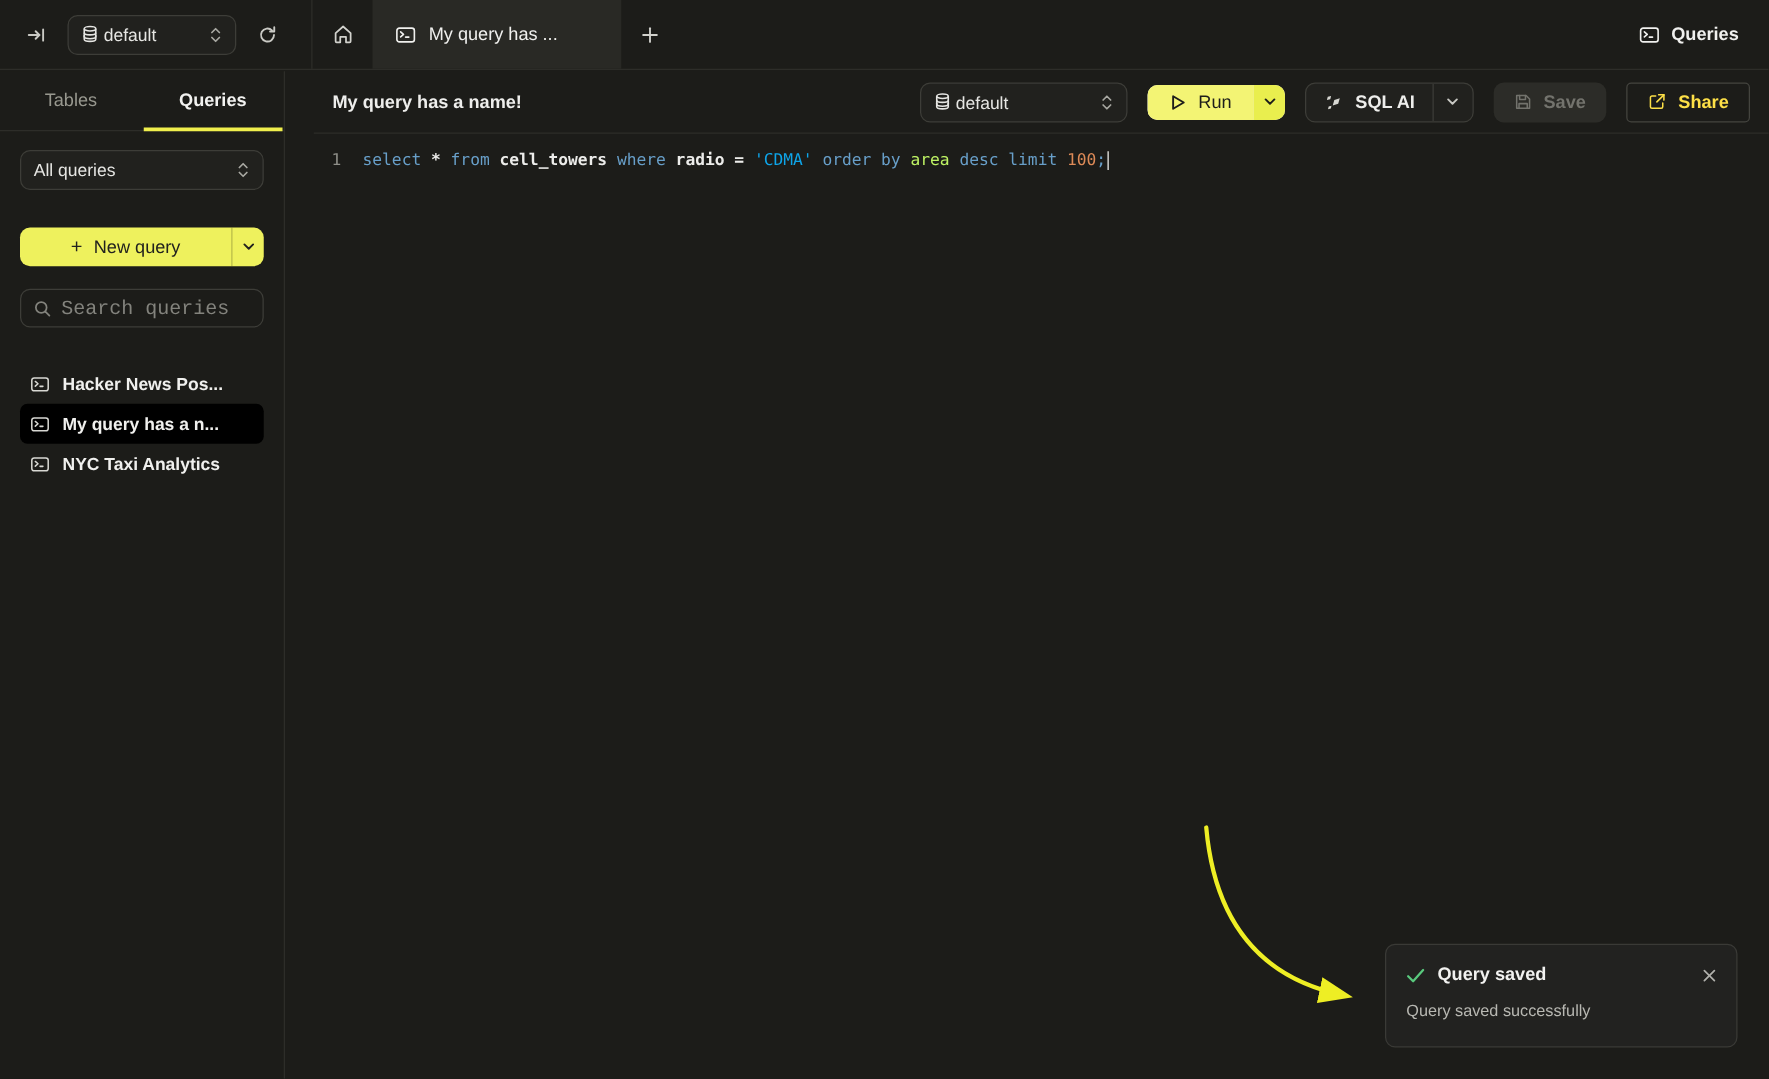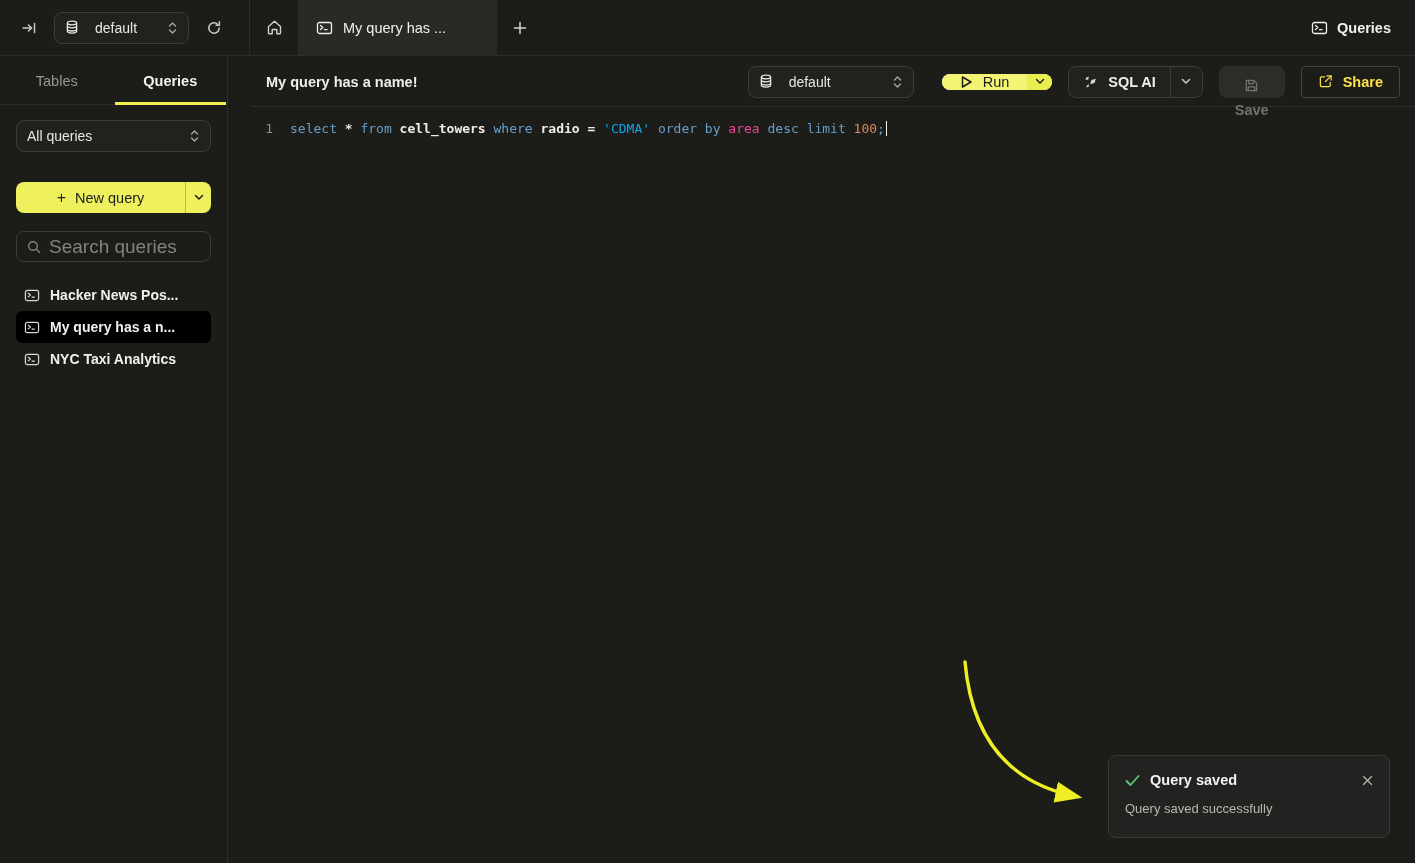--- a/index.html
+++ b/index.html
@@ -20,21 +20,21 @@
   }
   .topbar-left {
     width:250px; flex:none; display:flex; align-items:center;
     padding:0 14px; gap:10px; border-right:1px solid #2d2d29;
   }
   .icon-btn {
     width:30px; height:30px; display:flex; align-items:center; justify-content:center;
     color:#c9c9c4; background:transparent; border:none; cursor:pointer; border-radius:6px;
   }
   .select-box {
-    height:32px; display:flex; align-items:center; gap:16px;
+    height:32px; display:flex; align-items:center; gap:4px;
     border:1px solid #3d3d38; background:#21211e; border-radius:8px;
     padding:0 10px; color:#e6e6e3; cursor:pointer;
   }
   .select-box .sel-label { flex:1; font-size:14px; }
   .topbar-db { width:135px; }
   .tabs-zone { flex:1; display:flex; align-items:stretch; }
   .home-btn { width:48px; display:flex; align-items:center; justify-content:center; color:#d2d2cd; cursor:pointer; }
   .editor-tab {
     width:199px; background:#292925; display:flex; align-items:center; gap:10px;
     padding:0 18px; cursor:pointer; color:#f0f0ee; font-size:14.5px;
@@ -80,83 +80,83 @@
   .newquery-caret {
     width:26px; display:flex; align-items:center; justify-content:center;
     border-left:1px solid rgba(0,0,0,0.22); color:#22221e;
   }
   .search-box {
     height:31px; border:1px solid #3d3d38; border-radius:8px; background:transparent;
     display:flex; align-items:center; gap:8px; padding:0 10px; margin-bottom:14px;
   }
   .search-box input {
     flex:1; background:transparent; border:none; outline:none;
-    color:#22c55e; font-size:19px; font-family:Liberation Sans, sans-serif;
+    color:#22c55e; font-size:16px; font-family:Liberation Mono, monospace;
   }
   .search-box input::placeholder { color:#83837d; }
-  .q-list { margin-top:17px; }
+  .q-list { margin-top:29px; }
   .q-item {
     height:32px; display:flex; align-items:center; gap:10px;
     padding:0 8px; border-radius:6px; cursor:pointer;
     color:#f0f0ee; font-weight:700; font-size:14px; margin-bottom:0;
   }
   .q-item.active { background:#000000; }
   .q-item .q-icon { color:#d8d8d3; flex:none; }
 
   
   .main { position:absolute; top:57px; left:251px; right:0; bottom:0; }
   .toolbar {
     height:50px; border-bottom:1px solid #2d2d29;
     display:flex; align-items:center; padding:0 15px;
   }
   .toolbar-title { flex:1; font-size:14.5px; font-weight:600; color:#eeeeec; }
   .toolbar-controls { display:flex; align-items:center; gap:16px; }
   .toolbar-db { width:166px; height:32px; }
   .run-btn {
-    height:16px; border:none; border-radius:8px; overflow:hidden;
-    display:flex; align-items:stretch; cursor:pointer; padding:0;margin-left:12px;
+    height:28px; border:none; border-radius:8px; overflow:hidden;
+    display:flex; align-items:stretch; cursor:pointer; padding:0;
   }
   .run-main {
     background:#f3f474; display:flex; align-items:center; gap:10px;
     padding:0 18px; color:#1d1d1a; font-size:14.5px;
   }
   .run-caret {
     width:25px; background:#e9ee4e; display:flex; align-items:center; justify-content:center;
     color:#1d1d1a;
   }
   .sqlai-btn {
     height:32px; border:1px solid #3d3d38; border-radius:8px; background:#21211e;
     display:flex; align-items:stretch; cursor:pointer; overflow:hidden; padding:0;
     color:#eeeeec;
   }
   .sqlai-main { display:flex; align-items:center; gap:9px; padding:0 14px; font-size:14.5px; font-weight:600; color:#eeeeec; }
   .sqlai-caret { width:32px; display:flex; align-items:center; justify-content:center; border-left:1px solid #3d3d38; color:#c9c9c4; }
   .save-btn {
     height:32px; border:none; border-radius:8px; background:#2c2c28;
-    display:flex; align-items:center; gap:9px; padding:12px 16px;
-    color:#73736d; font-size:14.5px; font-weight:600; cursor:not-allowed;flex-direction:column;
+    display:flex; align-items:center; gap:9px; padding:0 16px;
+    color:#73736d; font-size:14.5px; font-weight:600; cursor:not-allowed;
   }
   .share-btn {
     height:32px; border:1px solid #44443f; border-radius:4px; background:transparent;
     display:flex; align-items:center; gap:10px; padding:0 16px;
     color:#fde047; font-size:14.5px; font-weight:600; cursor:pointer;
   }
 
   
   .editor { padding-top:11px; font-family:"DejaVu Sans Mono", monospace; font-size:13px; }
   .code-line { display:flex; align-items:center; height:21px; }
   .gutter {
     width:22px; flex:none; text-align:right; color:#8f8f89; font-size:13px;
   }
   .code-text { margin-left:17px; white-space:pre; }
   .tok-keyword { color:#689fc9; }
   .tok-identifier { color:#ececea; font-weight:700; }
   .tok-string { color:#0ea5e9; }
   .tok-number { color:#dd8a57; }
-  .tok-field { color:#ec4899; }
+  .tok-field { color:#bef264; }
   .caret {
     display:inline-block; width:1.5px; height:15px; background:#f2f2f0;
     vertical-align:-2px; margin-left:1px;
   }
 
   
   .toast {
     position:absolute; right:25px; bottom:25px; width:282px; height:83px;
     background:#222220; border:1px solid #3a3a36; border-radius:8px;
     padding:16px 16px 14px 16px;

